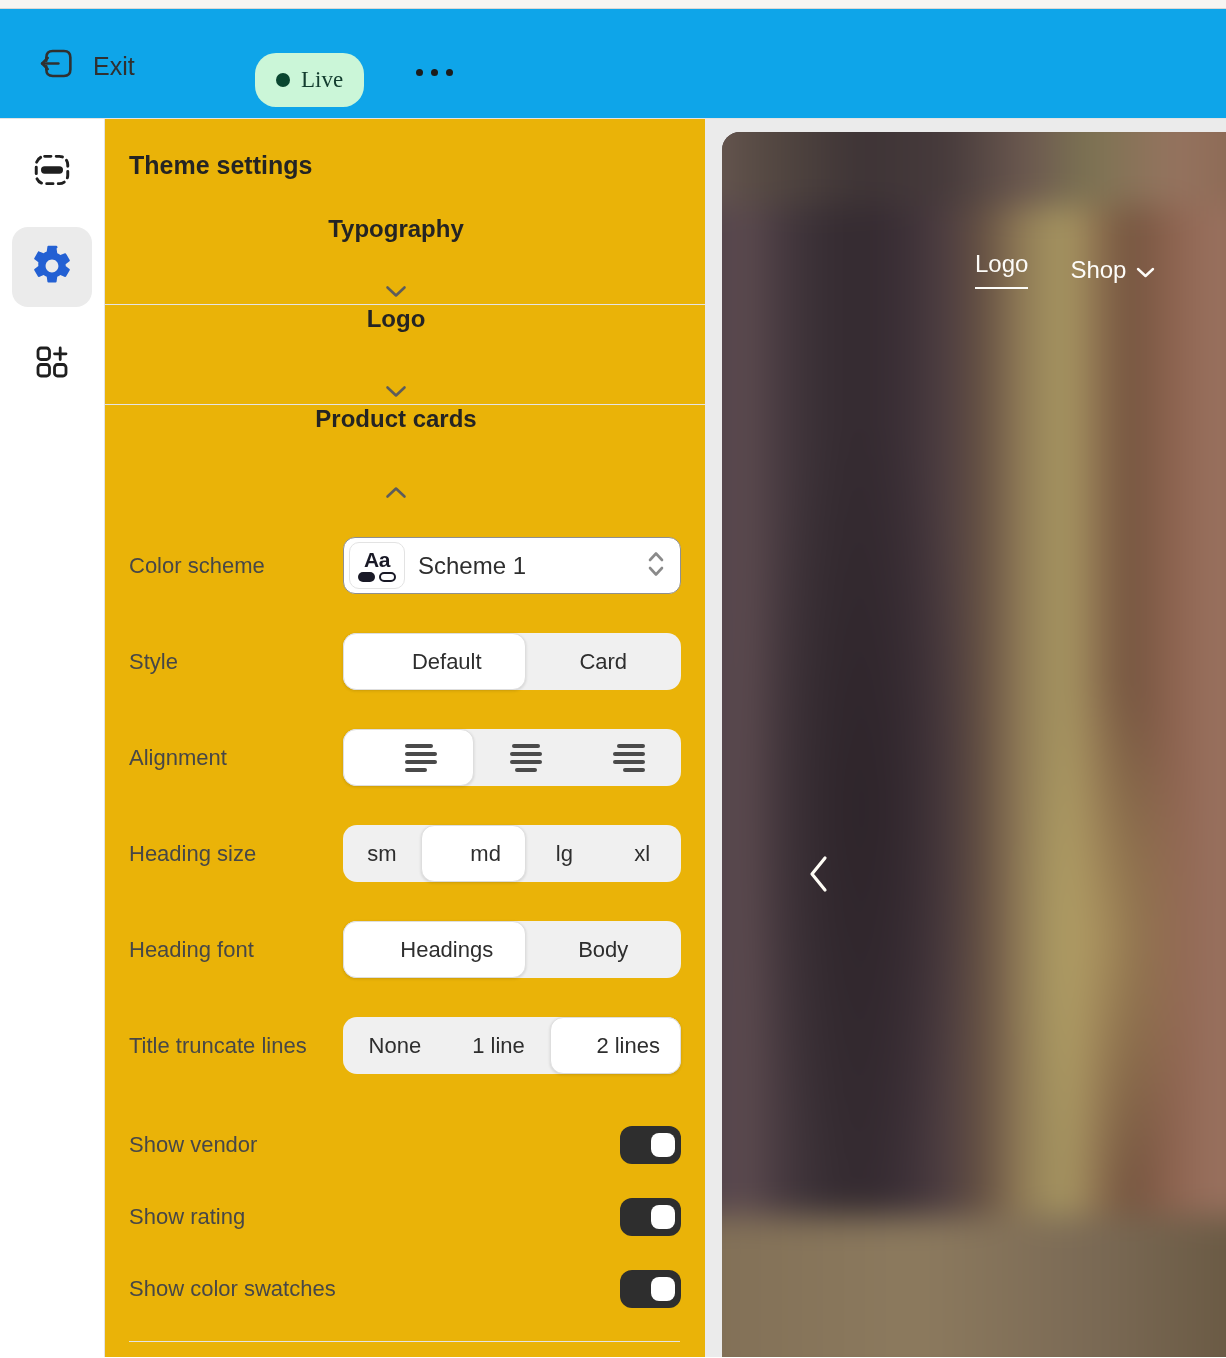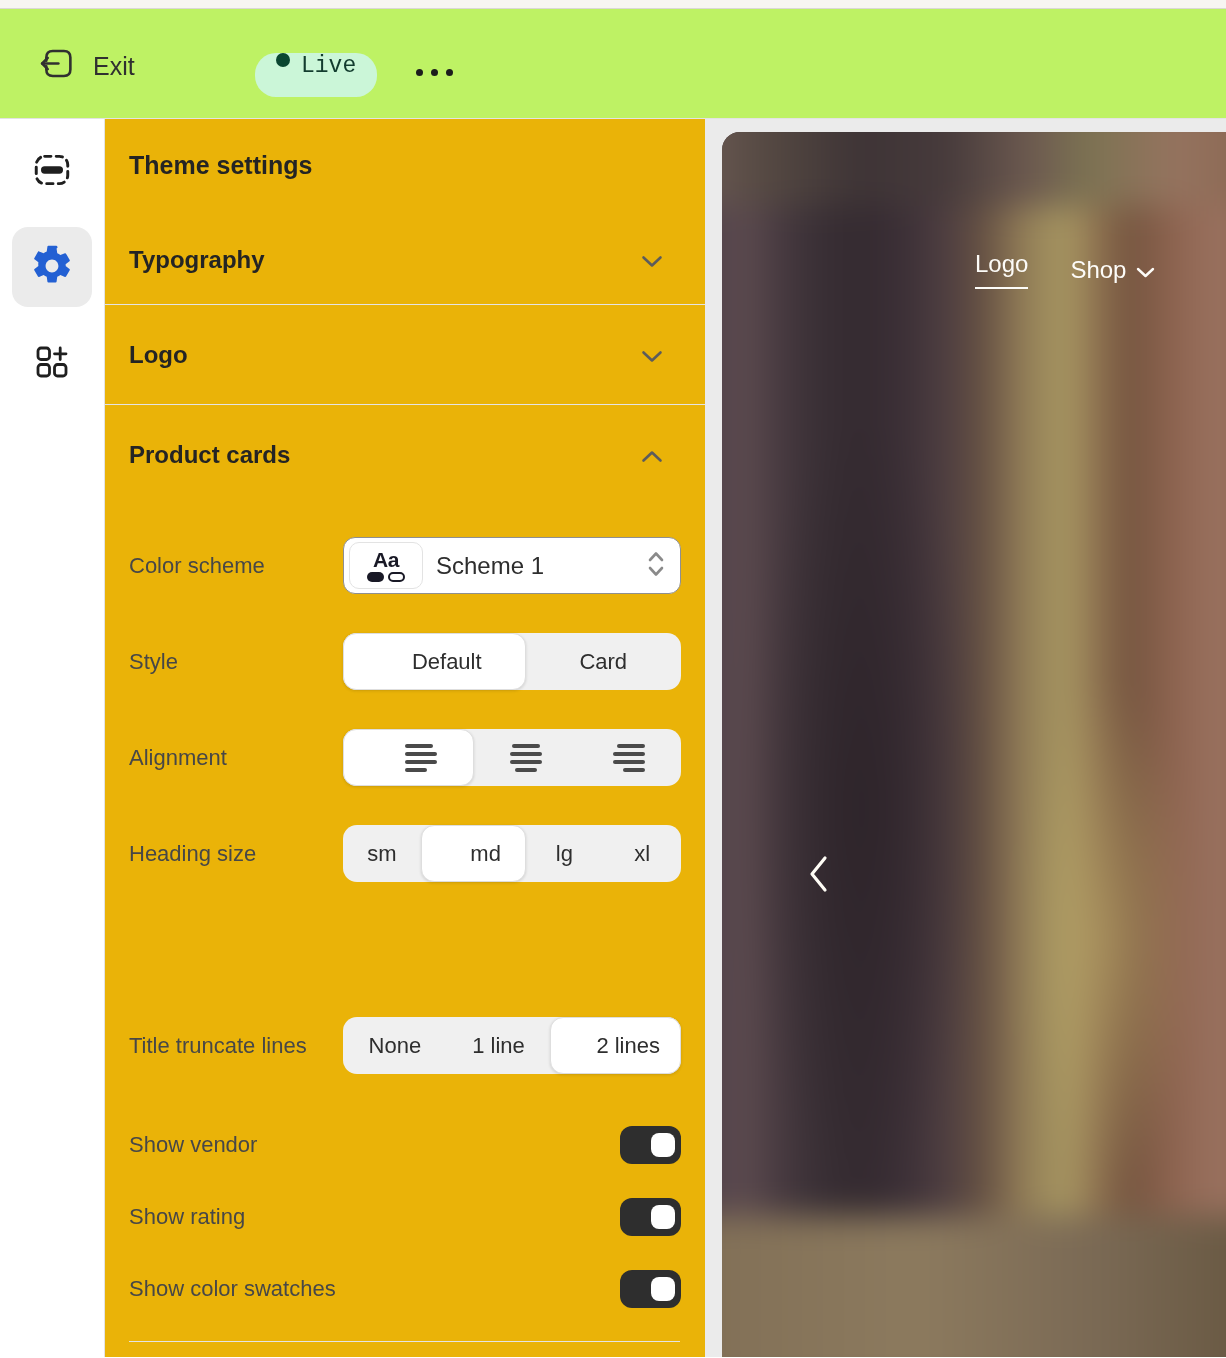--- a/index.html
+++ b/index.html
@@ -1,52 +1,52 @@
 <!DOCTYPE html>
 <html><head>
 <meta charset="utf-8">
 <style>
   * { box-sizing: border-box; margin: 0; padding: 0; }
   html,body { width:1226px; height:1358px; overflow:hidden; background:#fff;
     font-family:"Liberation Sans", sans-serif; -webkit-font-smoothing:antialiased; }
 
   .top-strip { height:9px; background:#f7f5f2; border-bottom:1px solid #dad8d5; }
 
-  .header { height:110px; background:#bef264; border-bottom:1px solid #e3e3e3; position:relative; }
+  .header { height:110px; background:#0ea5e9; border-bottom:1px solid #e3e3e3; position:relative; }
   .exit-btn { position:absolute; left:38px; top:36px; display:flex; align-items:center; gap:18px;
     background:none; border:none; font-family:inherit; font-size:25px; font-weight:500; color:#303030; cursor:pointer; }
-  .live-badge { position:absolute; left:255px; top:44px; height:44px; padding:0 21px; border-radius:21px;
-    background:#cbf6d8; display:flex; gap:11px; border:none; font-family:Liberation Mono, monospace;
+  .live-badge { position:absolute; left:255px; top:44px; height:54px; padding:0 21px; border-radius:21px;
+    background:#cbf6d8; display:flex; align-items:center; gap:11px; border:none; font-family:Liberation Serif, serif;
     font-size:23px; font-weight:500; color:#123c2e; cursor:pointer; }
   .live-dot { width:14px; height:14px; border-radius:50%; background:#0a4630; }
   .more-btn { position:absolute; left:416px; top:48px; height:30px; display:flex; align-items:center; gap:8px;
     background:none; border:none; cursor:pointer; }
   .more-btn i { width:7px; height:7px; border-radius:50%; background:#1c1c1c; }
 
   .main { display:flex; height:1238px; }
 
   .sidebar { width:105px; border-right:1px solid #e3e3e3; background:#fff; flex:none;
     display:flex; flex-direction:column; align-items:center; padding-top:12px; gap:16px; }
   .side-btn { width:80px; height:80px; border:none; background:transparent; border-radius:16px;
     display:flex; align-items:center; justify-content:center; cursor:pointer; }
   .side-btn.active { background:#ebebeb; }
 
   .panel { width:600px; flex:none; position:relative; background:#eab308; }
   .panel-title { position:absolute; top:32px; left:24px; font-size:25px; font-weight:700; color:#242424; }
   .acc-row { position:absolute; left:0; right:0; display:flex; align-items:center; justify-content:space-between;
     padding:0 42px 0 24px; background:none; border:none; border-bottom:1px solid #e4e4e4;
-    font-family:inherit; font-size:24px; font-weight:700; color:#242424; cursor:pointer; text-align:left; }
+    font-family:inherit; font-size:24px; font-weight:700; color:#242424; cursor:pointer; text-align:left;flex-direction:column; }
   .acc-row.no-border { border-bottom:none; }
 
   .row { position:absolute; left:24px; right:24px; display:flex; align-items:center; justify-content:space-between; }
   .field-label { width:180px; font-size:22px; color:#474747; line-height:1.5; }
 
   .select { width:338px; height:57px; background:#fff; border:1.5px solid #8f8f8f; border-radius:12px;
     display:flex; align-items:center; cursor:pointer; font-family:inherit; padding:0 14px 0 5px; }
-  .scheme-thumb { width:74px; height:47px; background:#fff; border:1.5px solid #e3e3e3; border-radius:10px;
+  .scheme-thumb { width:56px; height:47px; background:#fff; border:1.5px solid #e3e3e3; border-radius:10px;
     display:flex; flex-direction:column; align-items:center; justify-content:center; gap:2px; flex:none; }
   .scheme-thumb .aa { font-size:21px; font-weight:700; color:#191926; letter-spacing:-0.5px; line-height:1; }
   .pills { display:flex; gap:4px; }
   .pill-filled { width:17px; height:10px; border-radius:5px; background:#191926; }
   .pill-outline { width:17px; height:10px; border-radius:5px; border:2.5px solid #191926; background:#fff; }
   .select-value { flex:1; text-align:left; font-size:24px; color:#2e2e2e; margin-left:13px; }
 
   .seg { width:338px; height:57px; background:#f0f0f0; border-radius:14px; display:flex; }
   .seg-opt { flex:1; display:flex; align-items:center; justify-content:center; background:none; border:none;
     font-family:inherit; font-size:22px; color:#2e2e2e; border-radius:13px; cursor:pointer; }
@@ -236,20 +236,27 @@
     <div class="row" style="top:706px;">
       <div class="field-label">Heading size</div>
       <div class="seg">
         <button class="seg-opt">sm</button>
         <button class="seg-opt selected">md</button>
         <button class="seg-opt">lg</button>
         <button class="seg-opt">xl</button>
       </div>
     </div>
 
+    <div class="row" style="top:802px;">
+      <div class="field-label">Heading font</div>
+      <div class="seg">
+        <button class="seg-opt selected">Headings</button>
+        <button class="seg-opt">Body</button>
+      </div>
+    </div>
 
     <div class="row" style="top:898px;">
       <div class="field-label">Title truncate lines</div>
       <div class="seg">
         <button class="seg-opt">None</button>
         <button class="seg-opt">1 line</button>
         <button class="seg-opt selected">2 lines</button>
       </div>
     </div>
 

